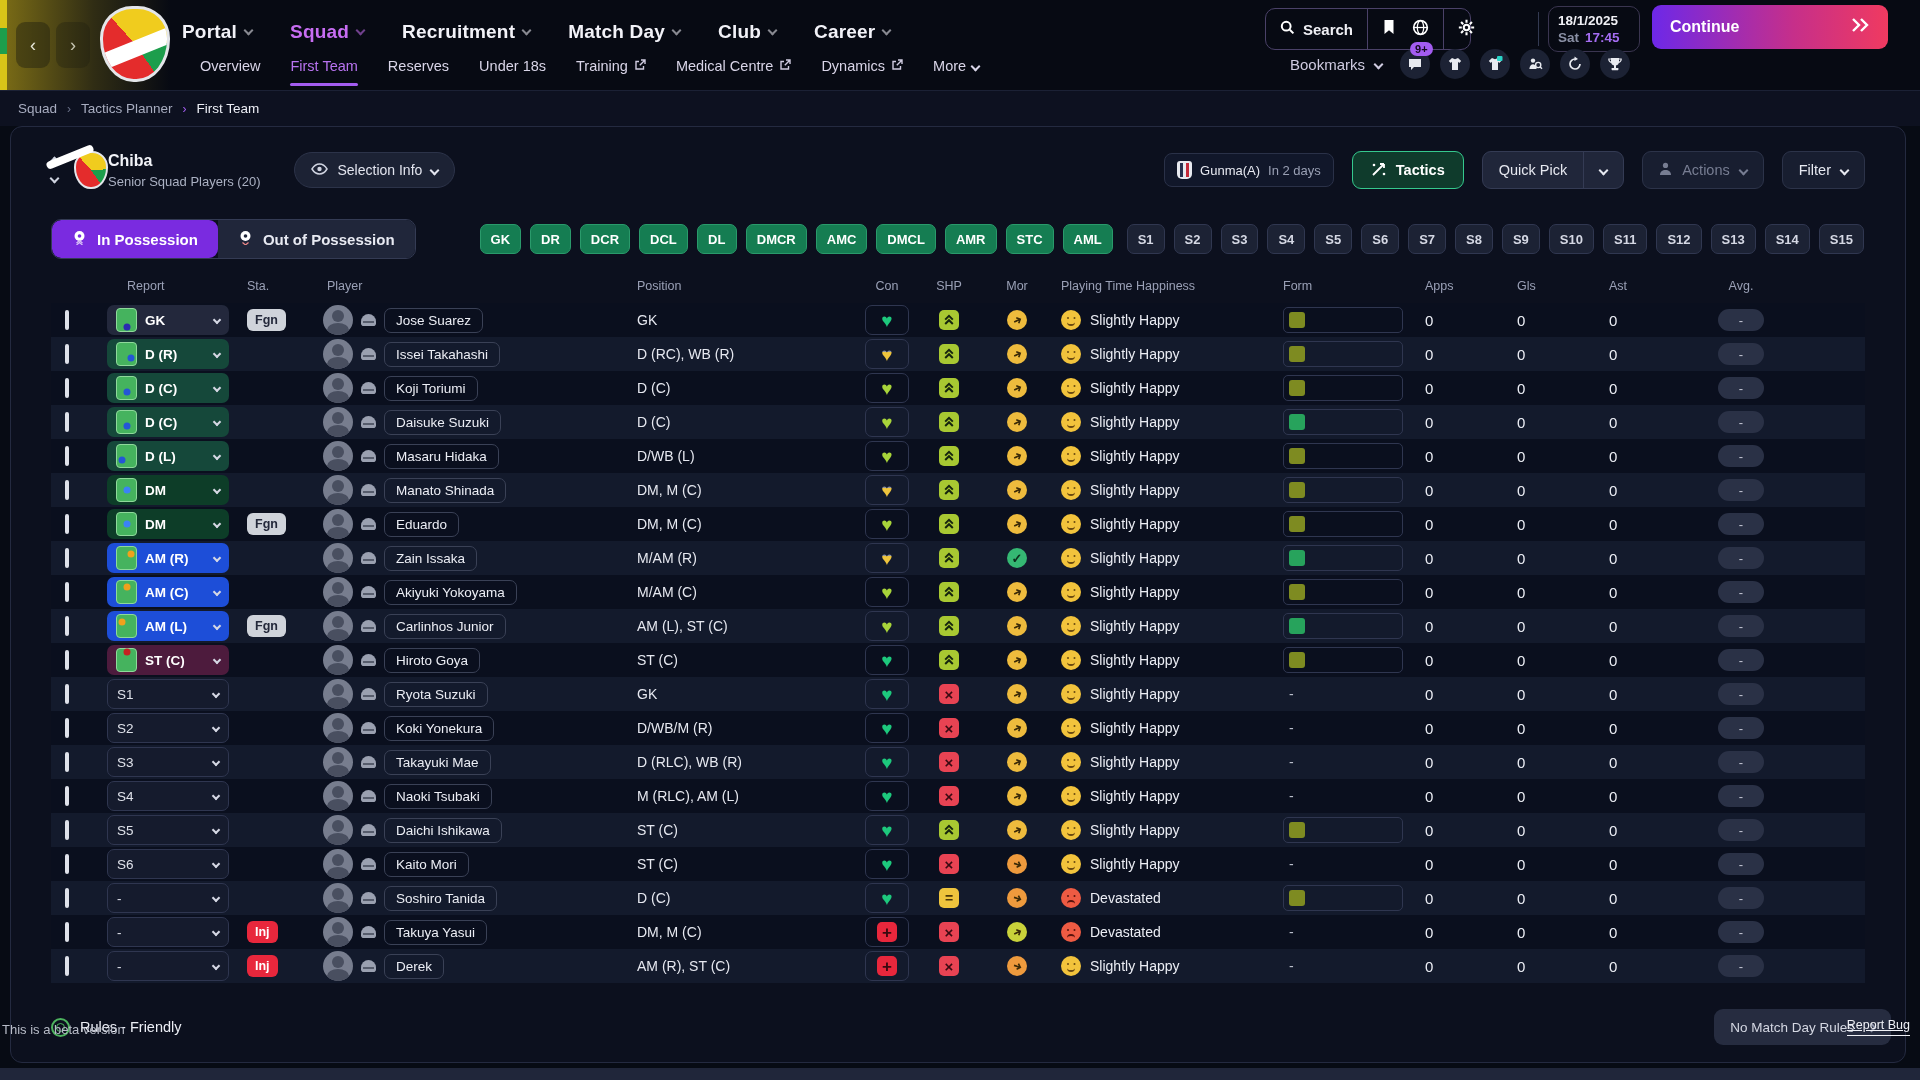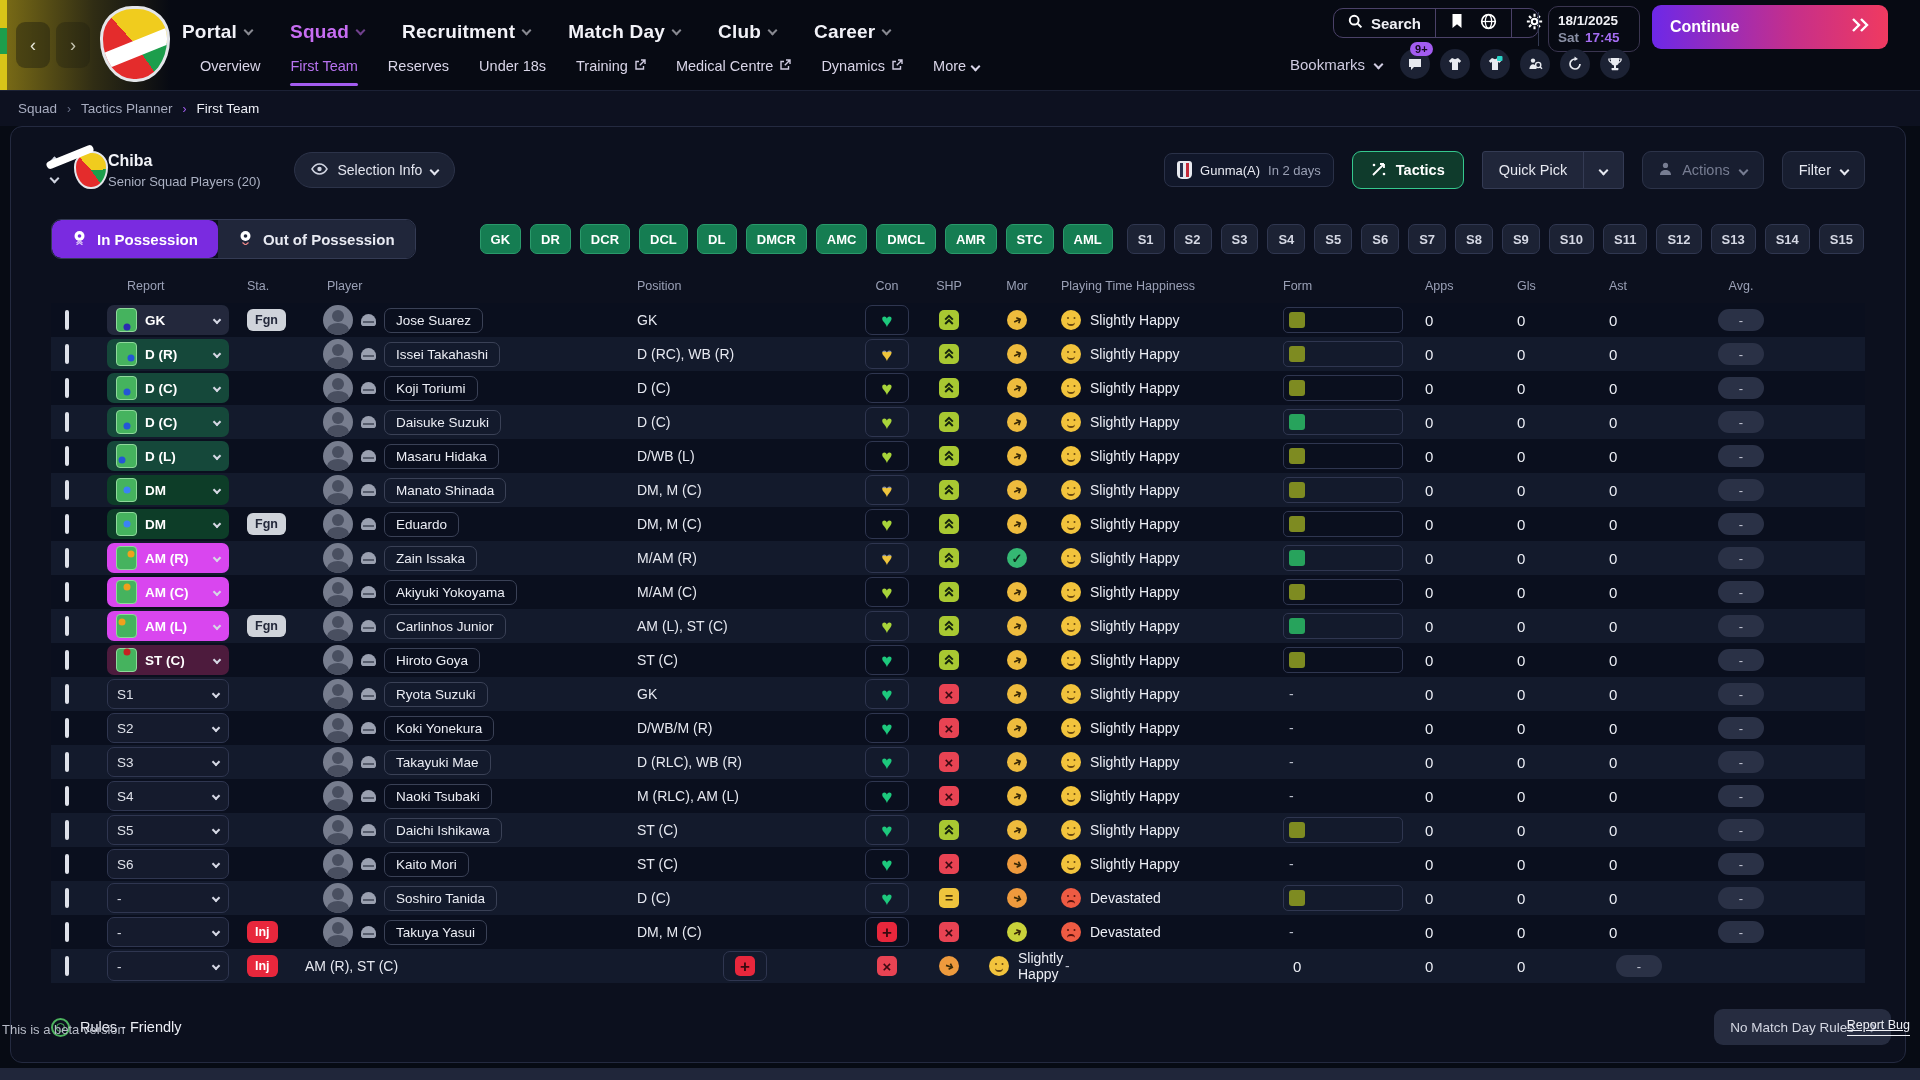--- a/index.html
+++ b/index.html
@@ -21,21 +21,21 @@
   .nav-item .chev{margin-top:-3px;opacity:.55}
   .nav-item.active{color:#c76df2}
   .sub-nav{display:flex;gap:30px;align-items:center;height:40px;margin-left:18px}
   .sub-item{display:flex;align-items:center;gap:6px;font-size:14.5px;color:#d9d5e8;cursor:pointer;position:relative;height:40px}
   .sub-item.active{color:#b873f0}
   .sub-item.active::after{content:'';position:absolute;left:0;right:0;bottom:0;height:3px;background:#a35cf0;border-radius:2px}
   .chev{width:7px;height:7px;border-right:2px solid currentColor;border-bottom:2px solid currentColor;transform:rotate(45deg);display:inline-block}
   .chev.up{transform:rotate(-135deg)}
   .chev.right{transform:rotate(-45deg)}
   
-  .search-group{position:absolute;left:1333px;top:8px;width:206px;height:30px;border:1px solid #4a4168;border-radius:10px;display:flex;align-items:stretch}
+  .search-group{position:absolute;left:1265px;top:8px;width:206px;height:42px;border:1px solid #4a4168;border-radius:10px;display:flex;align-items:stretch}
   .sg-seg{display:flex;align-items:center;gap:8px;padding:0 14px;cursor:pointer}
   .sg-seg+.sg-seg{border-left:1px solid #4a4168}
   .sg-label{font-size:15px;font-weight:bold;color:#f0f0f5}
   .vdiv{position:absolute;left:1538px;top:12px;width:1px;height:34px;background:#333a52}
   .date-box{position:absolute;left:1548px;top:6px;width:92px;height:46px;border:1px solid #3a3550;border-radius:10px;padding:5px 9px;font-size:13.5px;font-weight:bold;line-height:17px;cursor:default}
   .date-d{color:#f0f0f5}
   .date-s{color:#8a90a5;margin-right:6px}
   .date-t{color:#a56df2}
   .btn-continue{position:absolute;left:1652px;top:5px;width:236px;height:44px;border:none;border-radius:9px;background:linear-gradient(90deg,#6d28e8,#c62f8a 60%,#f03a60);color:#fff;font-weight:bold;font-size:16px;display:flex;align-items:center;justify-content:space-between;padding:0 18px;cursor:pointer;font-family:inherit}
   .row2-right{position:absolute;left:1290px;top:44px;width:400px;height:40px;display:flex;align-items:center;gap:10px}
@@ -56,21 +56,21 @@
   .ph-sub{font-size:13px;color:#aab0c2;margin-top:4px}
   .pill-btn{display:flex;align-items:center;gap:9px;background:#1c2234;border:1px solid #2c3349;border-radius:18px;height:36px;padding:0 16px;color:#e2e4ee;font-size:14px;cursor:pointer;font-family:inherit}
   .selection-info{margin-left:34px}
   .ph-right{margin-left:auto;display:flex;align-items:center;gap:18px}
   .next-match{display:flex;align-items:center;gap:8px;border:1px solid #2a3148;border-radius:8px;height:34px;padding:0 12px;font-size:13px;cursor:pointer;background:#11172a}
   .nm-team{color:#e8eaf2}.nm-when{color:#9aa0b4}
   .mini-crest{width:15px;height:18px;background:#e8eaf0;border-radius:3px 3px 5px 5px;position:relative;overflow:hidden;flex:none}
   .mini-crest::before{content:'';position:absolute;left:3px;top:2px;width:3px;height:14px;background:#27304e}
   .mini-crest::after{content:'';position:absolute;left:9px;top:2px;width:3px;height:14px;background:#c42a3a}
   .btn-tactics{display:flex;align-items:center;gap:9px;background:#0f3b2c;border:1.5px solid #35c98e;border-radius:9px;height:38px;padding:0 18px;color:#fff;font-weight:bold;font-size:14.5px;cursor:pointer;font-family:inherit}
-  .btn-split{display:flex;align-items:stretch;background:#20263a;border:1px solid #343b54;border-radius:3px;height:38px;overflow:hidden}
+  .btn-split{display:flex;align-items:stretch;background:#20263a;border:1px solid #343b54;border-radius:9px;height:38px;overflow:hidden}
   .btn-split .seg{display:flex;align-items:center;padding:0 16px;font-size:14.5px;color:#e6e8f0;cursor:pointer}
   .btn-split .seg+.seg{border-left:1px solid #343b54}
   .btn-drop{display:flex;align-items:center;gap:10px;background:#181e30;border:1px solid #2c3349;border-radius:9px;height:38px;padding:0 16px;font-size:14.5px;color:#e6e8f0;cursor:pointer;font-family:inherit}
   .btn-drop.disabled{color:#777d92}
   
   .chips-bar{position:absolute;left:40px;right:40px;top:92px;height:40px;display:flex;align-items:center}
   .toggle-group{display:flex;border:1px solid #343b54;border-radius:10px;overflow:hidden}
   .tg{display:flex;align-items:center;gap:10px;height:38px;padding:0 20px;font-size:15px;font-weight:bold;cursor:pointer;background:#20263a;color:#e8eaf2}
   .tg.active{background:#7a2be0;border-radius:9px;color:#fff}
   .chips{display:flex;gap:9px;margin-left:64px}
@@ -85,21 +85,21 @@
   .trow:nth-child(odd){background:#0a0f1e}
   .trow:nth-child(even){background:#131a2c}
   .hcell.ctr,.tcell.ctr{justify-self:center;text-align:center}
   .pl30{padding-left:30px}.pl8{padding-left:8px}.pl26{padding-left:26px}.pl4{padding-left:4px}.pl6{padding-left:6px}.pl16{padding-left:16px}
   .cb{width:18px;height:18px;border:2px solid #dfe2ea;border-radius:5px;margin-left:14px;cursor:pointer}
   .picked{display:flex;align-items:center;gap:8px;height:30px;margin-left:10px;width:122px;border-radius:7px;padding:0 9px;cursor:pointer;position:relative}
   .picked .plabel{font-size:13.5px;font-weight:bold;color:#fff;flex:1}
   .picked .chev{width:6px;height:6px;color:#d5d8e4}
   .picked.plain{background:#151b2d;border:1px solid #2f3650}
   .picked.plain .plabel{font-weight:normal;color:#dfe2ea}
-  .picked.t-gk{background:#23283c}.picked.t-d{background:#15483a}.picked.t-dm{background:#0d3d28}.picked.t-am{background:#d946ef}.picked.t-st{background:#4d1b3d}
+  .picked.t-gk{background:#23283c}.picked.t-d{background:#15483a}.picked.t-dm{background:#0d3d28}.picked.t-am{background:#1d4ed8}.picked.t-st{background:#4d1b3d}
   .pitch{width:21px;height:24px;background:#45b35e;border:1.5px solid #8fd99b;border-radius:4px;position:relative;flex:none}
   .pitch i{position:absolute;width:7px;height:7px;border-radius:50%;transform:translate(-50%,-50%)}
   .badge{display:inline-block;font-size:12.5px;font-weight:bold;border-radius:6px;padding:4px 8px}
   .badge.fgn{background:#cfd3da;color:#23283a}
   .badge.inj{background:#e8273c;color:#fff}
   .playercell{display:flex;align-items:center;gap:8px;padding-left:22px}
   .avatar{width:30px;height:30px;border-radius:50%;background:#777d8e;position:relative;overflow:hidden;flex:none}
   .avatar::before{content:'';position:absolute;left:9px;top:5px;width:12px;height:12px;border-radius:50%;background:#494f60}
   .avatar::after{content:'';position:absolute;left:4px;top:18px;width:22px;height:14px;border-radius:50% 50% 0 0;background:#494f60}
   .helmet{width:15px;height:12px;background:#9aa0b0;border-radius:8px 8px 3px 3px;position:relative;flex:none}
@@ -1337,20 +1337,25 @@
       </div>
       <div class="trow">
         <span class="tcell"><span class="cb"></span></span>
         <span class="tcell">
           <div class="picked plain">
             <span class="plabel">-</span>
             <span class="chev "></span>
           </div>
         </span>
         <span class="tcell pl8"><span class="badge inj">Inj</span></span>
+        <span class="tcell playercell">
+          <span class="avatar"></span>
+          <span class="helmet"></span>
+          <span class="name-pill">Derek</span>
+        </span>
         <span class="tcell pl4">AM (R), ST (C)</span>
         <span class="tcell ctr">
           <span class="con-box">
             <span class="crossbox">+</span>
           </span>
         </span>
         <span class="tcell ctr">
           <span class="shpbox x">×</span>
         </span>
         <span class="tcell ctr">

